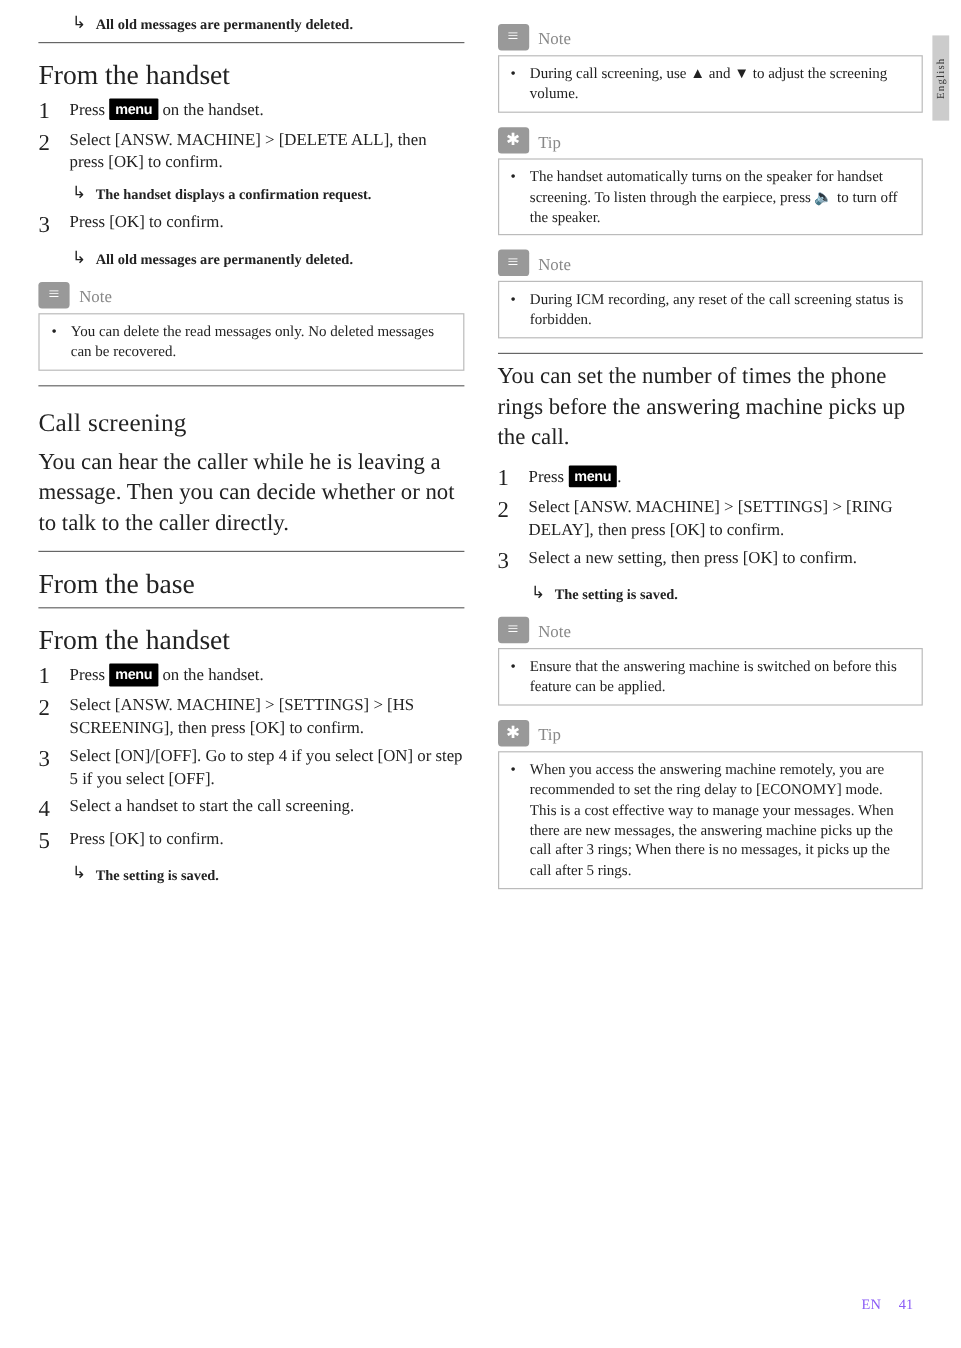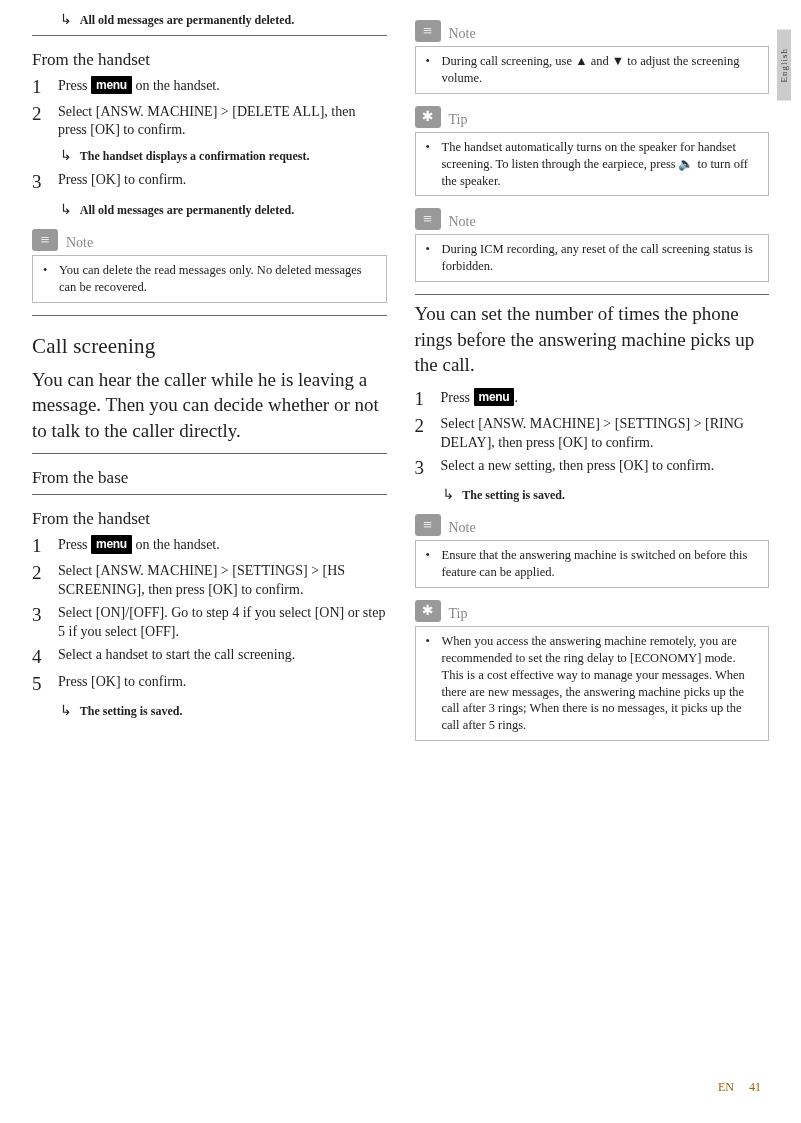--- a/index.html
+++ b/index.html
@@ -22,21 +22,21 @@
     flex: 1;
     min-width: 0;
   }
   h2 {
     font-size: 21px;
     font-weight: 400;
     margin: 18px 0 8px 0;
     letter-spacing: 0.2px;
   }
   h3 {
-    font-size: 17px;
+    font-size: 23px;
     font-weight: 400;
     margin: 14px 0 6px 0;
   }
   hr.rule {
     border: none;
     border-top: 1px solid #666;
     margin: 4px 0 6px 0;
   }
   p.body {
     font-size: 19px;
@@ -139,21 +139,21 @@
     border-radius: 1px;
     vertical-align: 1px;
     letter-spacing: -0.3px;
   }
   .footer {
     position: absolute;
     bottom: 28px;
     right: 40px;
     font-size: 12px;
     font-weight: 300;
-    color: #a16207;
+    color: #8b5cf6;
   }
   .footer .en { font-weight: 400; margin-right: 12px; }
   .lang-tab {
     position: absolute;
     right: 10px;
     top: 30px;
     background: #ccc;
     font-size: 9px;
     padding: 18px 2px;
     writing-mode: vertical-rl;

